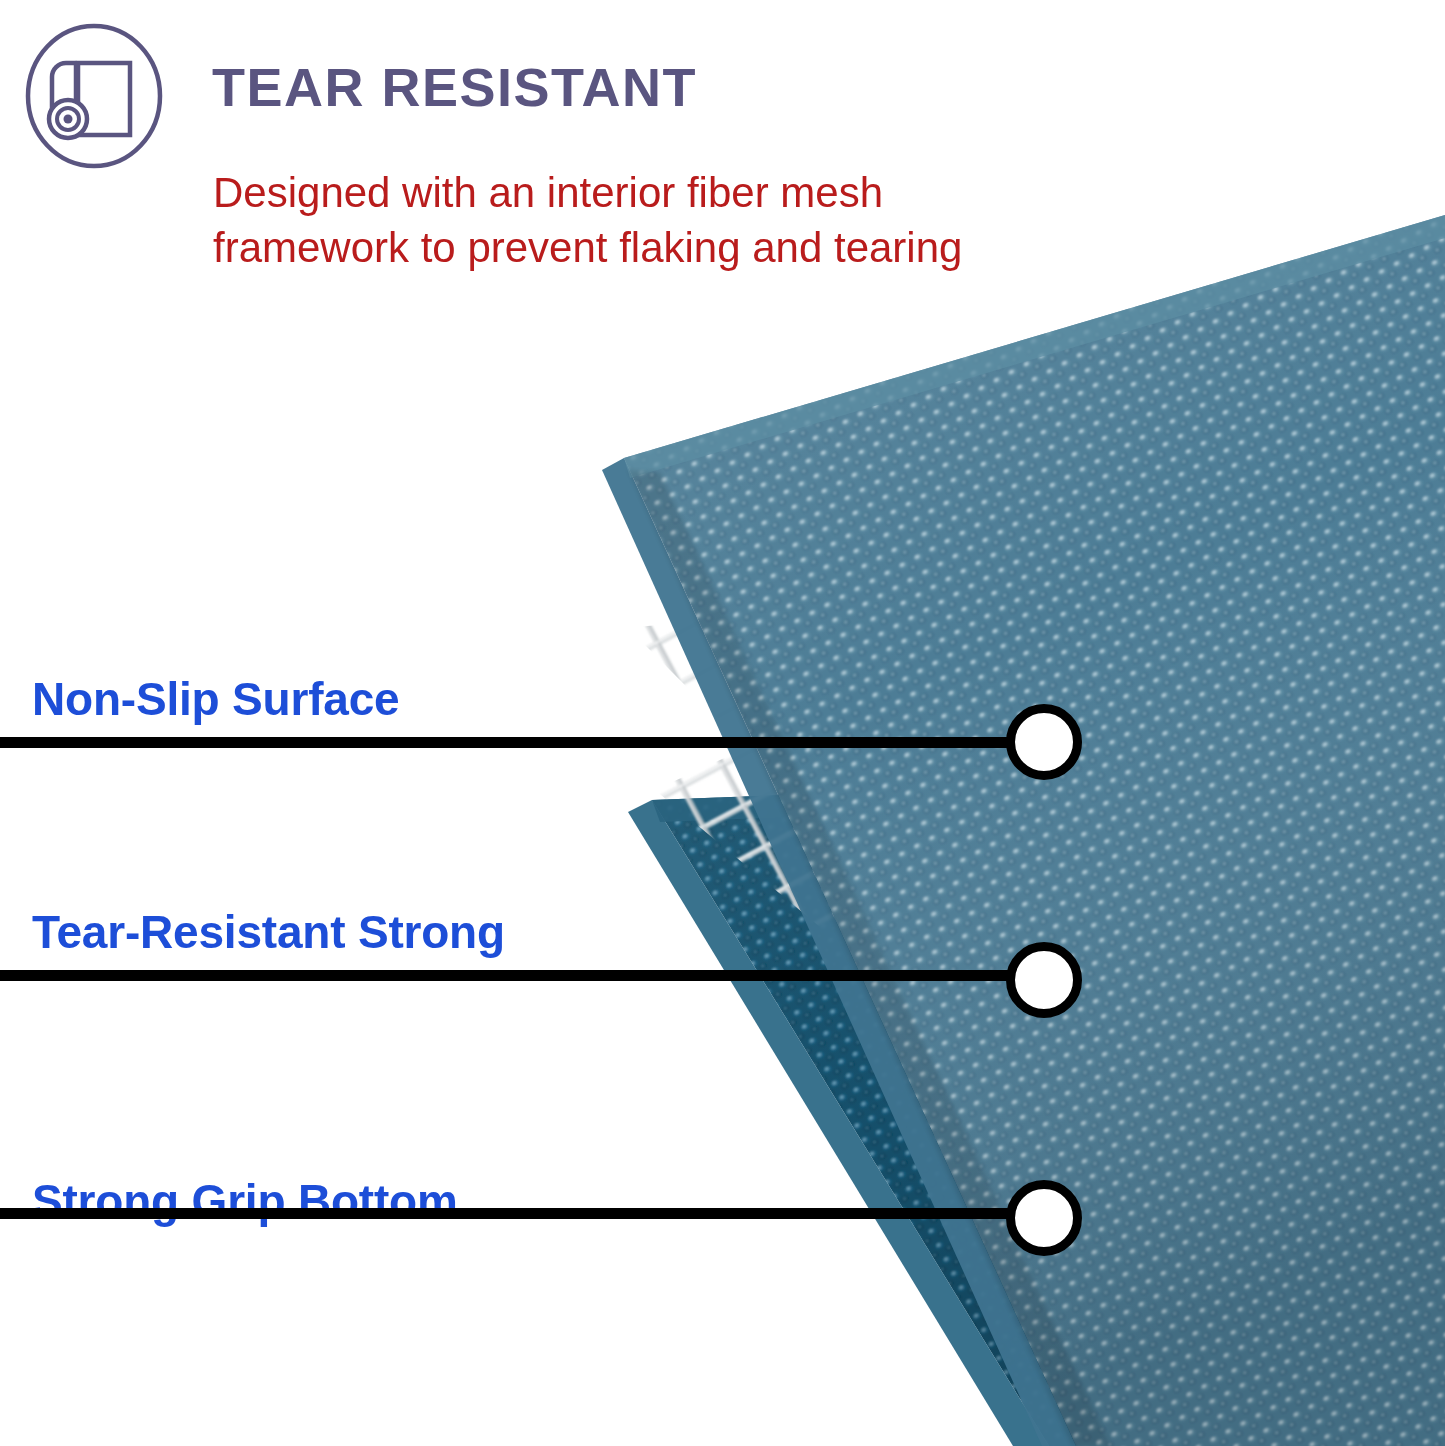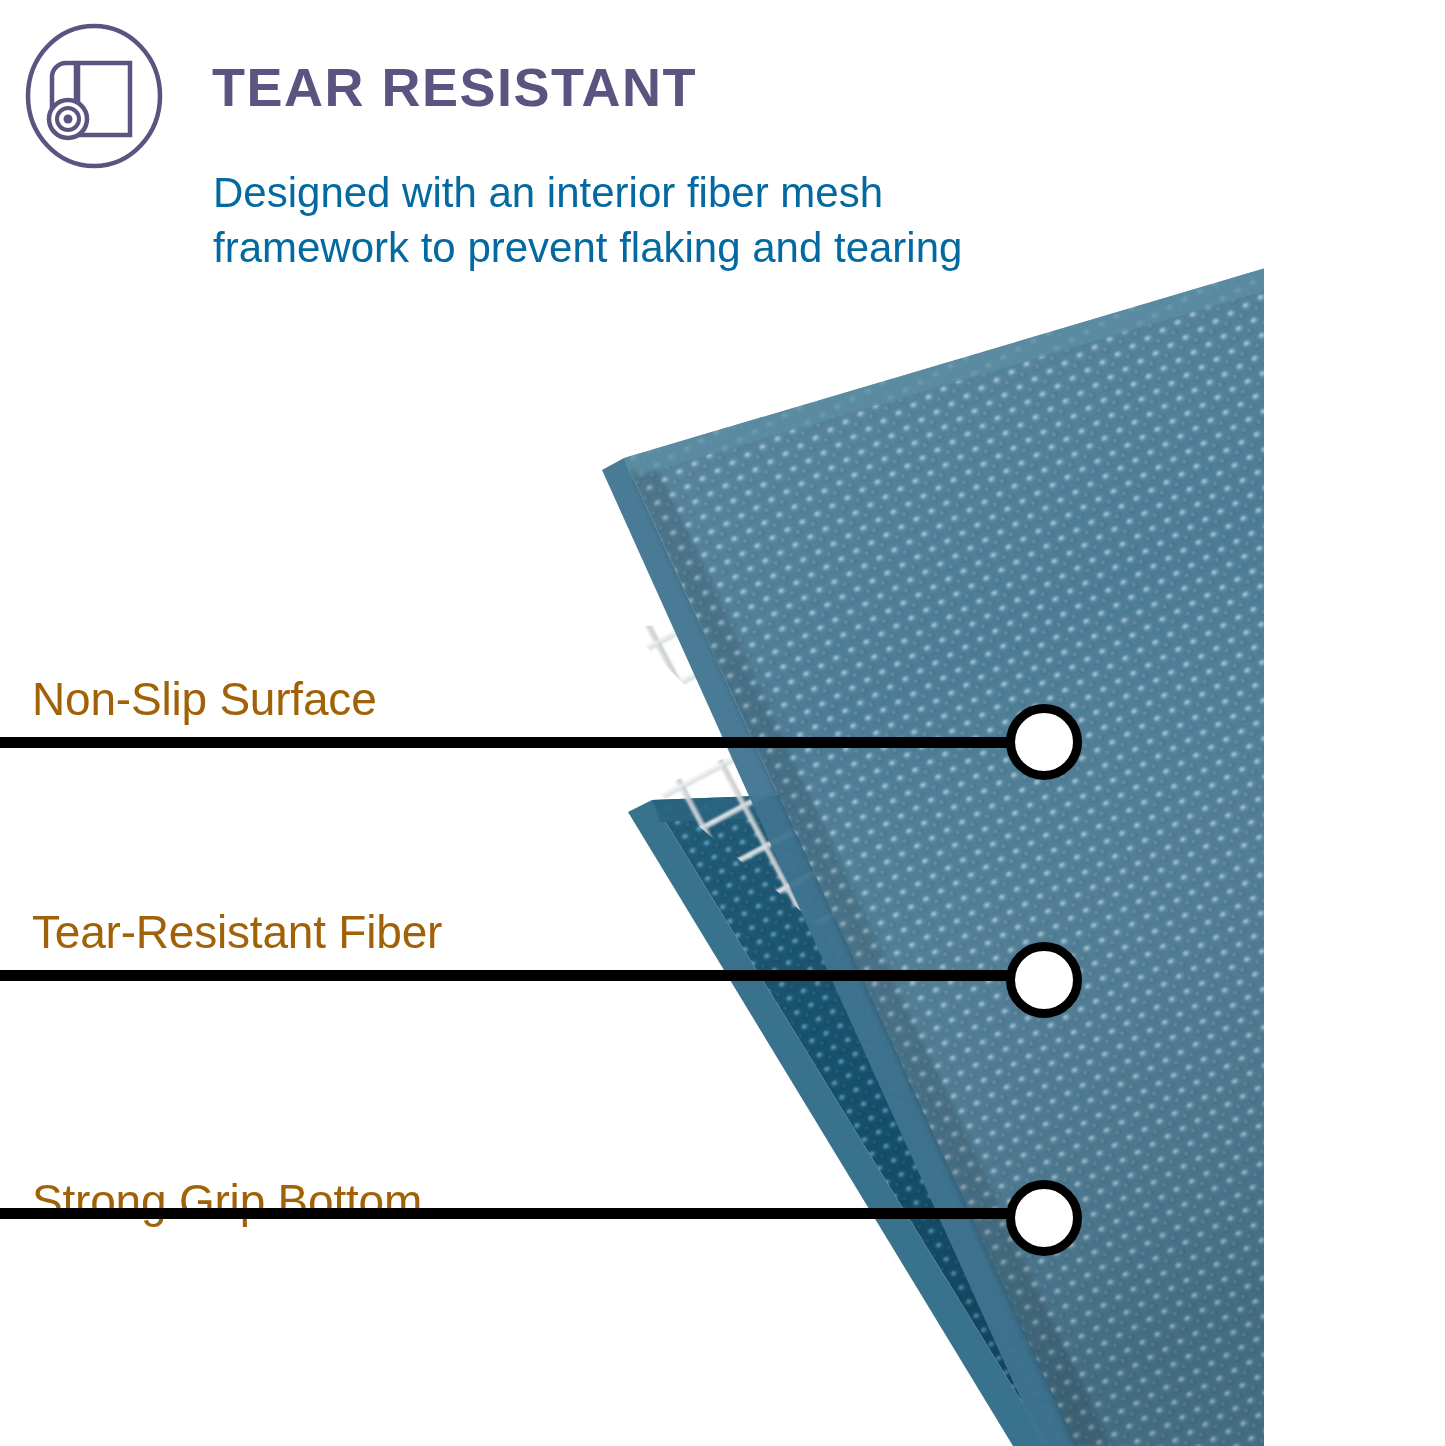--- a/index.html
+++ b/index.html
@@ -5,21 +5,21 @@
   html, body {
     margin: 0;
     padding: 0;
     background: #ffffff;
   }
   body {
     font-family: "Liberation Sans", sans-serif;
   }
   #page {
     position: relative;
-    width: 1264px;
+    width: 1445px;
     height: 1446px;
     background: #ffffff;
     overflow: hidden;
   }
 
   
   .header {
     position: absolute;
     left: 0;
     top: 0;
@@ -44,41 +44,41 @@
     line-height: 1;
     white-space: nowrap;
   }
   .subline {
     position: absolute;
     left: 213px;
     top: 165px;
     width: 760px;
     font-size: 42px;
     font-weight: 300;
-    color: #0369a1;
+    color: #b91c1c;
     line-height: 1.32;
   }
 
   
   .art {
     position: absolute;
     left: 0;
     top: 0;
     width: 1445px;
     height: 1446px;
   }
 
   
   .callout { position: absolute; left: 0; }
   .callout-label {
     position: absolute;
     left: 32px;
     font-size: 46px;
-    font-weight: 400;
-    color: #a16207;
+    font-weight: 700;
+    color: #1d4ed8;
     white-space: nowrap;
     letter-spacing: -0.2px;
   }
   .callout-rule {
     position: absolute;
     left: 0;
     height: 11px;
     background: #000000;
   }
   .callout-dot {
@@ -202,21 +202,21 @@
     <div class="subline">Designed with an interior fiber mesh framework to prevent flaking and tearing</div>
   </div>
 
   <div class="callout">
     <div class="callout-label" style="top:672px">Non-Slip Surface</div>
     <div class="callout-rule" style="top:737px; width:1018px"></div>
     <div class="callout-dot" style="left:1006px; top:704px"></div>
   </div>
 
   <div class="callout">
-    <div class="callout-label" style="top:905px">Tear-Resistant Fiber</div>
+    <div class="callout-label" style="top:905px">Tear-Resistant Strong</div>
     <div class="callout-rule" style="top:970px; width:1018px"></div>
     <div class="callout-dot" style="left:1006px; top:942px"></div>
   </div>
 
   <div class="callout">
     <div class="callout-label" style="top:1174px">Strong Grip Bottom</div>
     <div class="callout-rule" style="top:1208px; width:1018px"></div>
     <div class="callout-dot" style="left:1006px; top:1180px"></div>
   </div>
 

